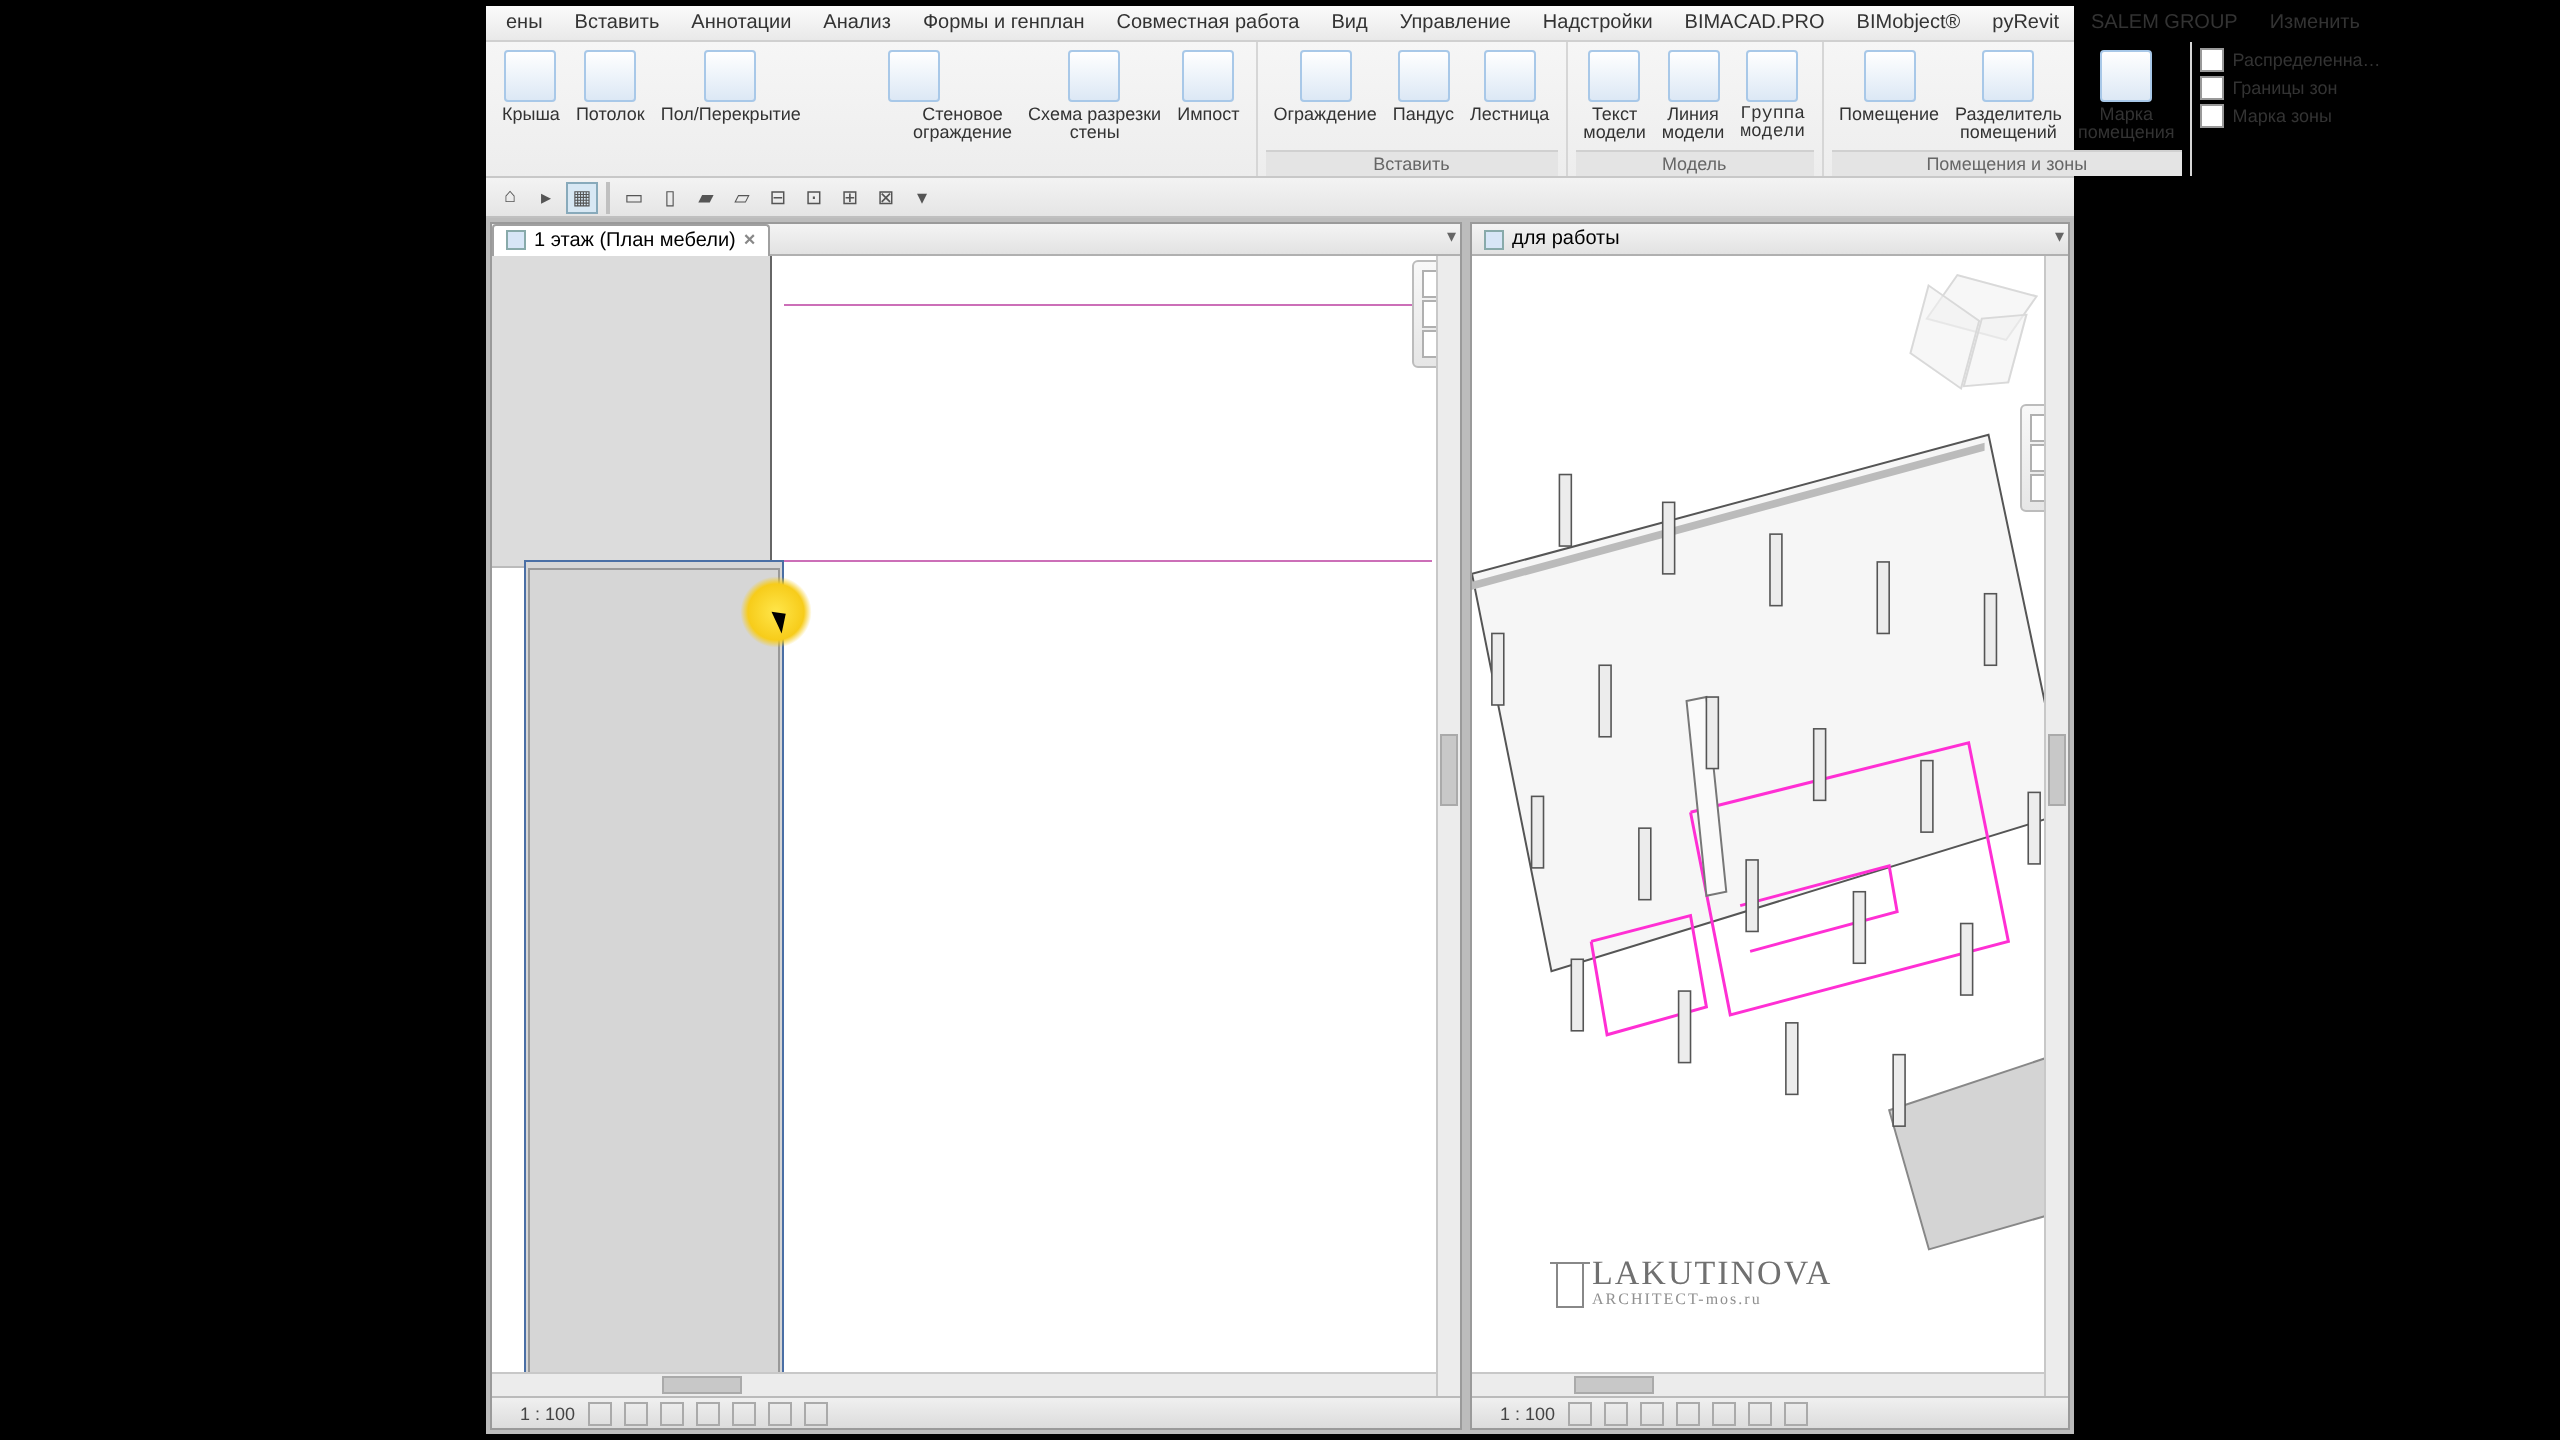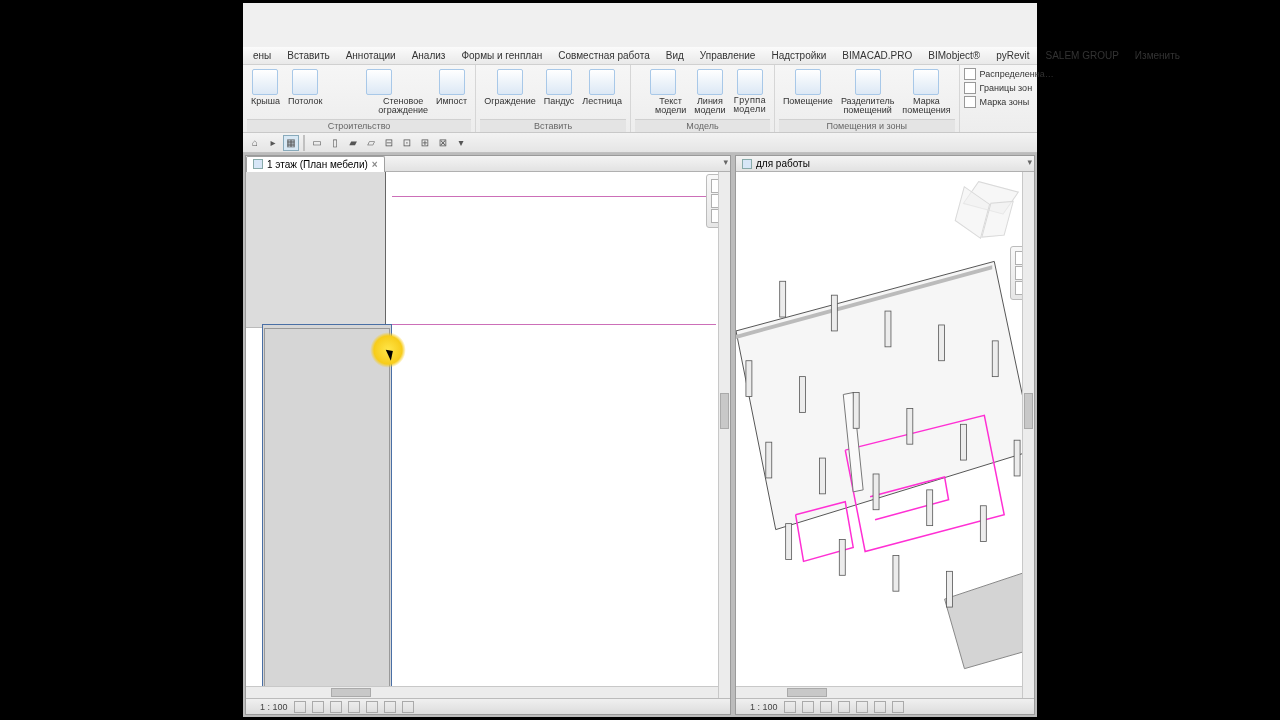--- a/index.html
+++ b/index.html
@@ -24,21 +24,20 @@
   }
   
   .menubar {
     display: flex;
     align-items: center;
     height: 18px;
     background: linear-gradient(#fbfbfb,#e9e9e9);
     border-bottom: 1px solid #d0d0d0;
     padding-left: 2px;
     font-size: 10px;
-    margin-top: 44px;
   }
   .menubar .m {
     padding: 1px 8px;
     color: #333;
     white-space: nowrap;
     cursor: default;
   }
   
   .ribbon {
     display: flex;
@@ -243,29 +242,37 @@
         <div class="rb">
             <div class="icon"></div>
             <div class="lab">Крыша</div>
           </div>
         <div class="rb">
             <div class="icon"></div>
             <div class="lab">Потолок</div>
           </div>
         <div class="rb">
             <div class="icon"></div>
+            <div class="lab">Пол/Перекрытие</div>
+          </div>
+        <div class="rb">
+            <div class="icon"></div>
             <div class="lab" style="white-space:pre;margin-left:48px;">Стеновое
 ограждение</div>
           </div>
         <div class="rb">
             <div class="icon"></div>
+            <div class="lab" style="white-space:pre;">Схема разрезки
+стены</div>
+          </div>
+        <div class="rb">
+            <div class="icon"></div>
             <div class="lab">Импост</div>
           </div>
       </div>
-      <div class="group-label">Строительство</div>
     </div>
 
     <div class="ribbon-group">
       <div class="ribbon-row">
         <div class="rb">
             <div class="icon"></div>
             <div class="lab">Ограждение</div>
           </div>
         <div class="rb">
             <div class="icon"></div>
@@ -276,21 +283,21 @@
             <div class="lab">Лестница</div>
           </div>
       </div>
       <div class="group-label">Вставить</div>
     </div>
 
     <div class="ribbon-group">
       <div class="ribbon-row">
         <div class="rb">
             <div class="icon"></div>
-            <div class="lab" style="white-space:pre;margin-left:16px;">Текст
+            <div class="lab" style="white-space:pre;">Текст
 модели</div>
           </div>
         <div class="rb">
             <div class="icon"></div>
             <div class="lab" style="white-space:pre;">Линия
 модели</div>
           </div>
         <div class="rb">
             <div class="icon"></div>
             <div class="lab" style="white-space:pre;font-family:Liberation Mono, monospace;">Группа
@@ -447,20 +454,27 @@
             <rect x="138" y="304" width="6" height="36"></rect>
             <rect x="192" y="320" width="6" height="36"></rect>
             <rect x="246" y="336" width="6" height="36"></rect>
             <rect x="50" y="354" width="6" height="36"></rect>
             <rect x="104" y="370" width="6" height="36"></rect>
             <rect x="158" y="386" width="6" height="36"></rect>
             <rect x="212" y="402" width="6" height="36"></rect>
           </g>
         </svg>
 
+        <div class="watermark">
+          <div class="frame"></div>
+          <div>
+            <div class="wm-name">LAKUTINOVA</div>
+            <div class="wm-sub">ARCHITECT-mos.ru</div>
+          </div>
+        </div>
 
         <div class="scroll-v">
             <div class="thumb"></div>
           </div>
         <div class="scroll-h">
             <div class="thumb"></div>
           </div>
       </div>
       <div class="status">
         <span>1 : 100</span>

